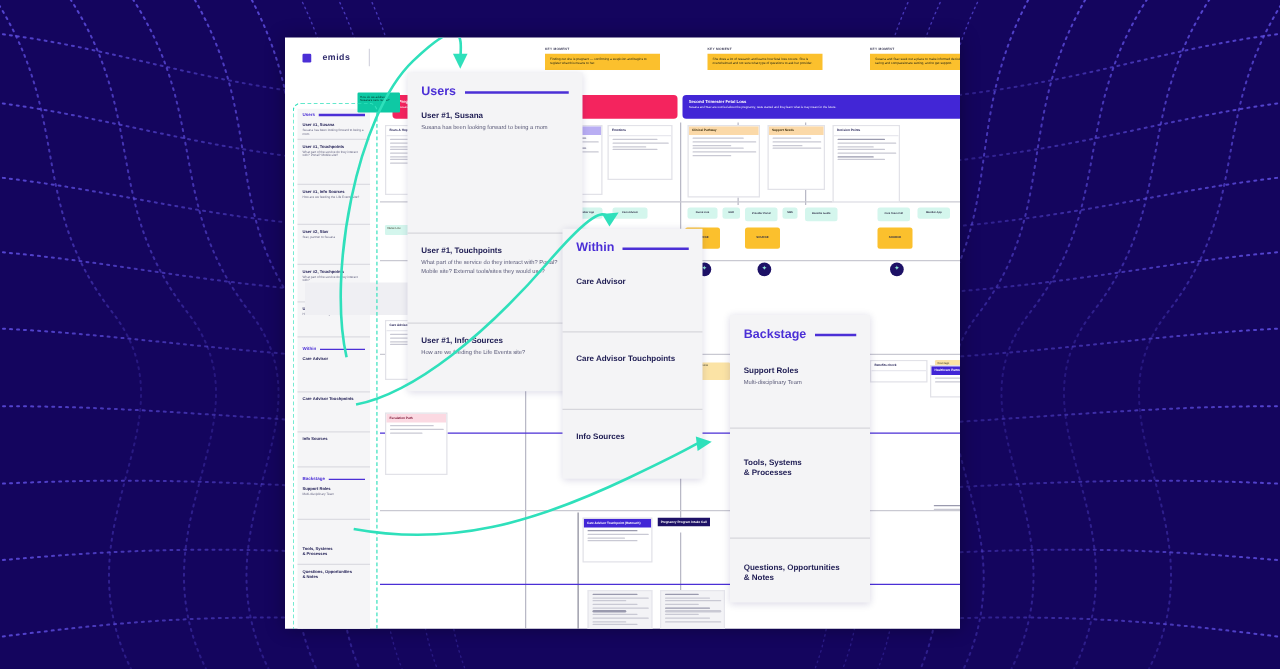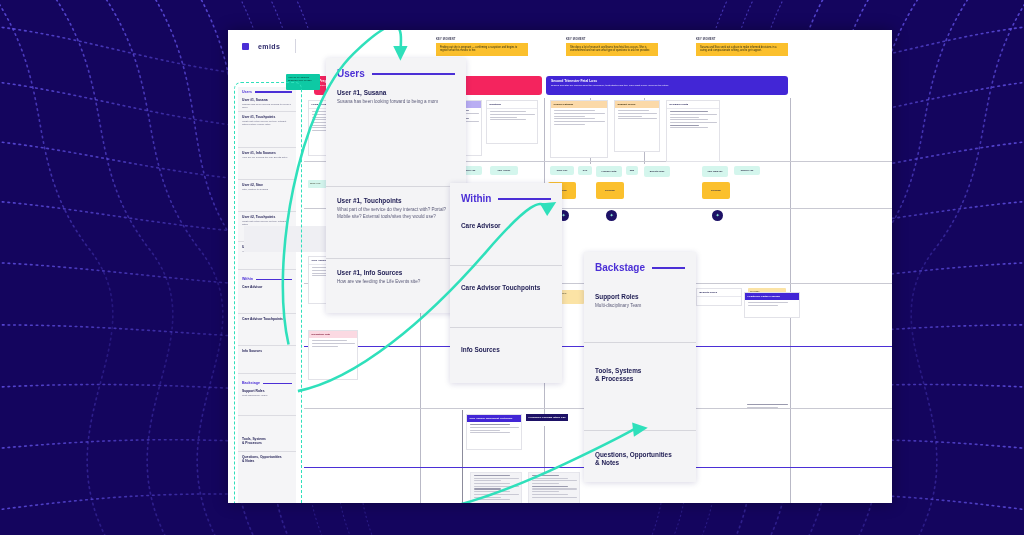--- a/index.html
+++ b/index.html
@@ -9,21 +9,21 @@
     background:#14055e;
     font-family:"Liberation Sans", sans-serif;
     position:relative;
   }
   
   #bg-layer{position:absolute;inset:0;z-index:0;}
   #bg-layer svg{display:block;width:1024px;height:535px;}
 
   
   #canvas-sheet{
-    position:absolute;left:228px;top:30px;width:664px;height:473px;
+    position:absolute;left:228px;top:30px;width:540px;height:473px;
     background:#ffffff;z-index:5;overflow:hidden;
     box-shadow:0 0 14px rgba(0,0,0,.35);
   }
 
   
   .brandbar{position:absolute;left:14px;top:5px;height:22px;display:flex;align-items:center;gap:9px;}
   .logo-mark{width:7px;height:7px;background:#4b2fd6;border-radius:1px;}
   .logo-text{font-size:7px;font-weight:700;color:#2e2a6b;letter-spacing:.4px;}
   .brand-divider{width:1px;height:14px;background:#d5d5e0;margin-left:6px;}
 

